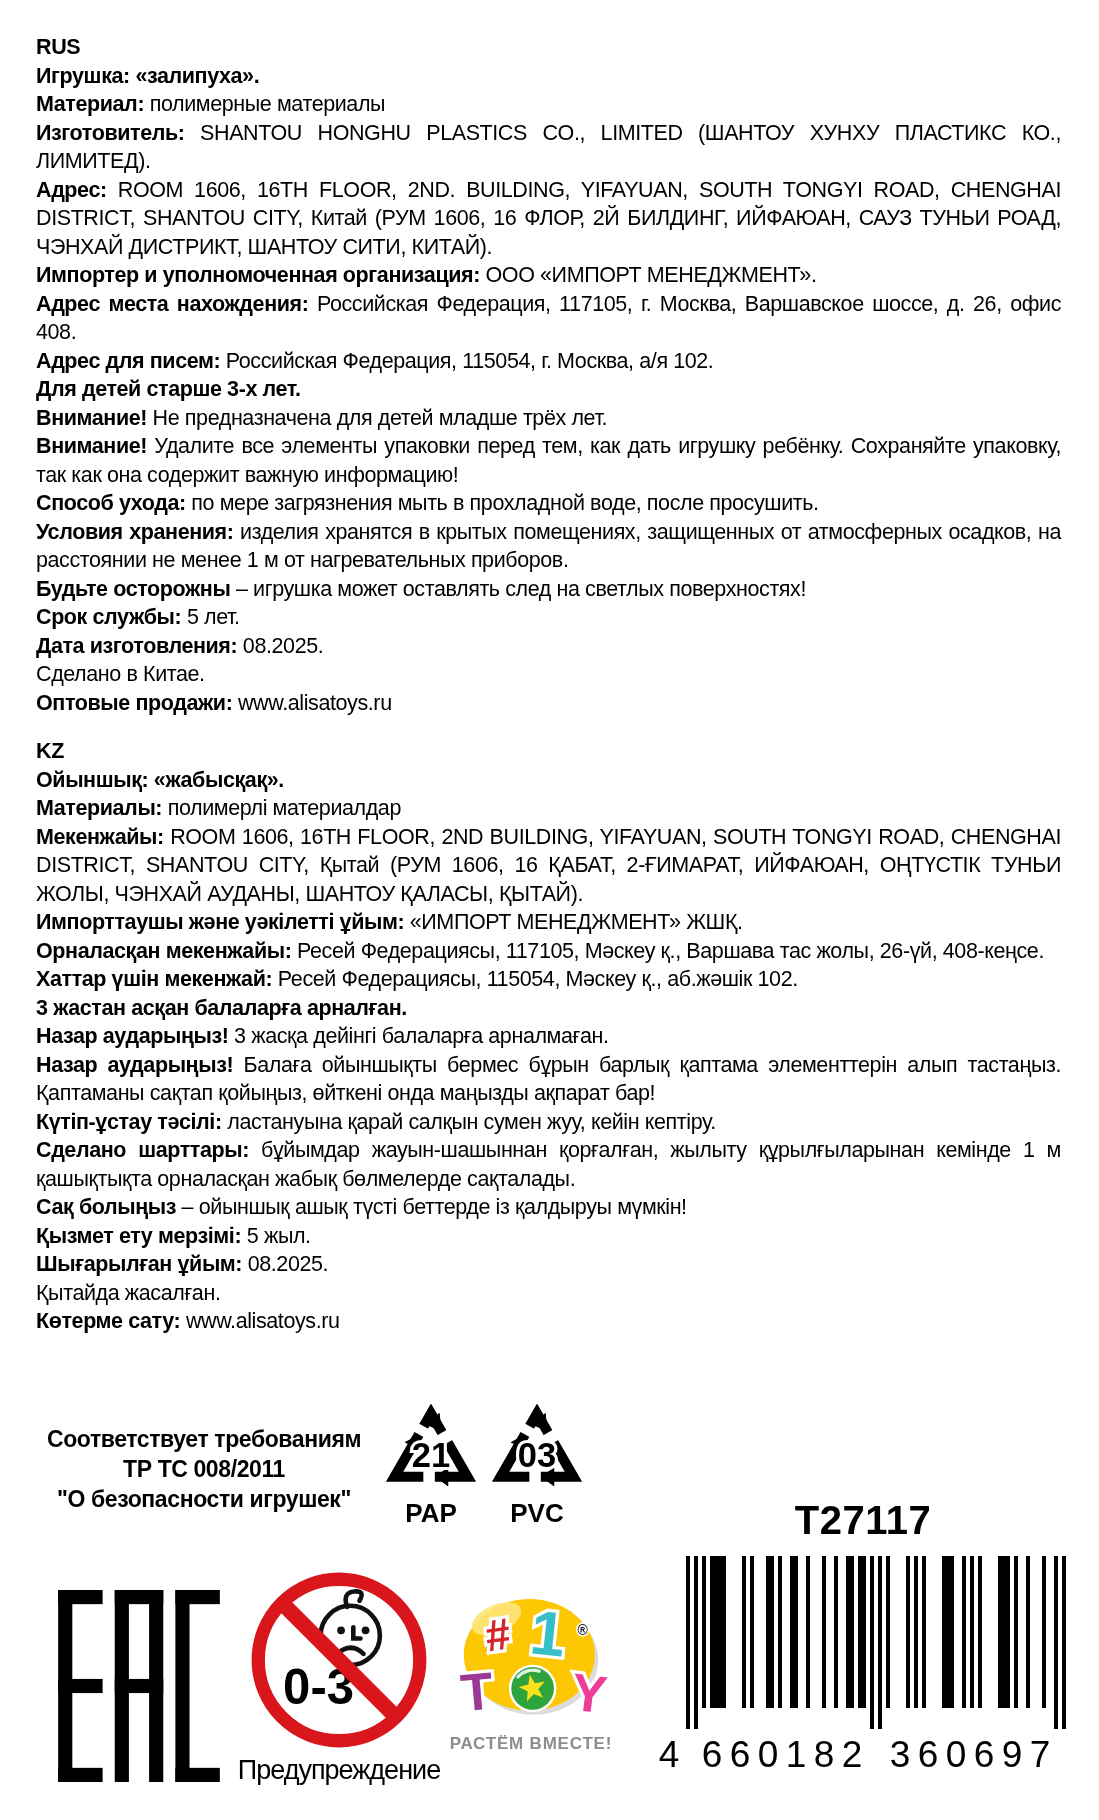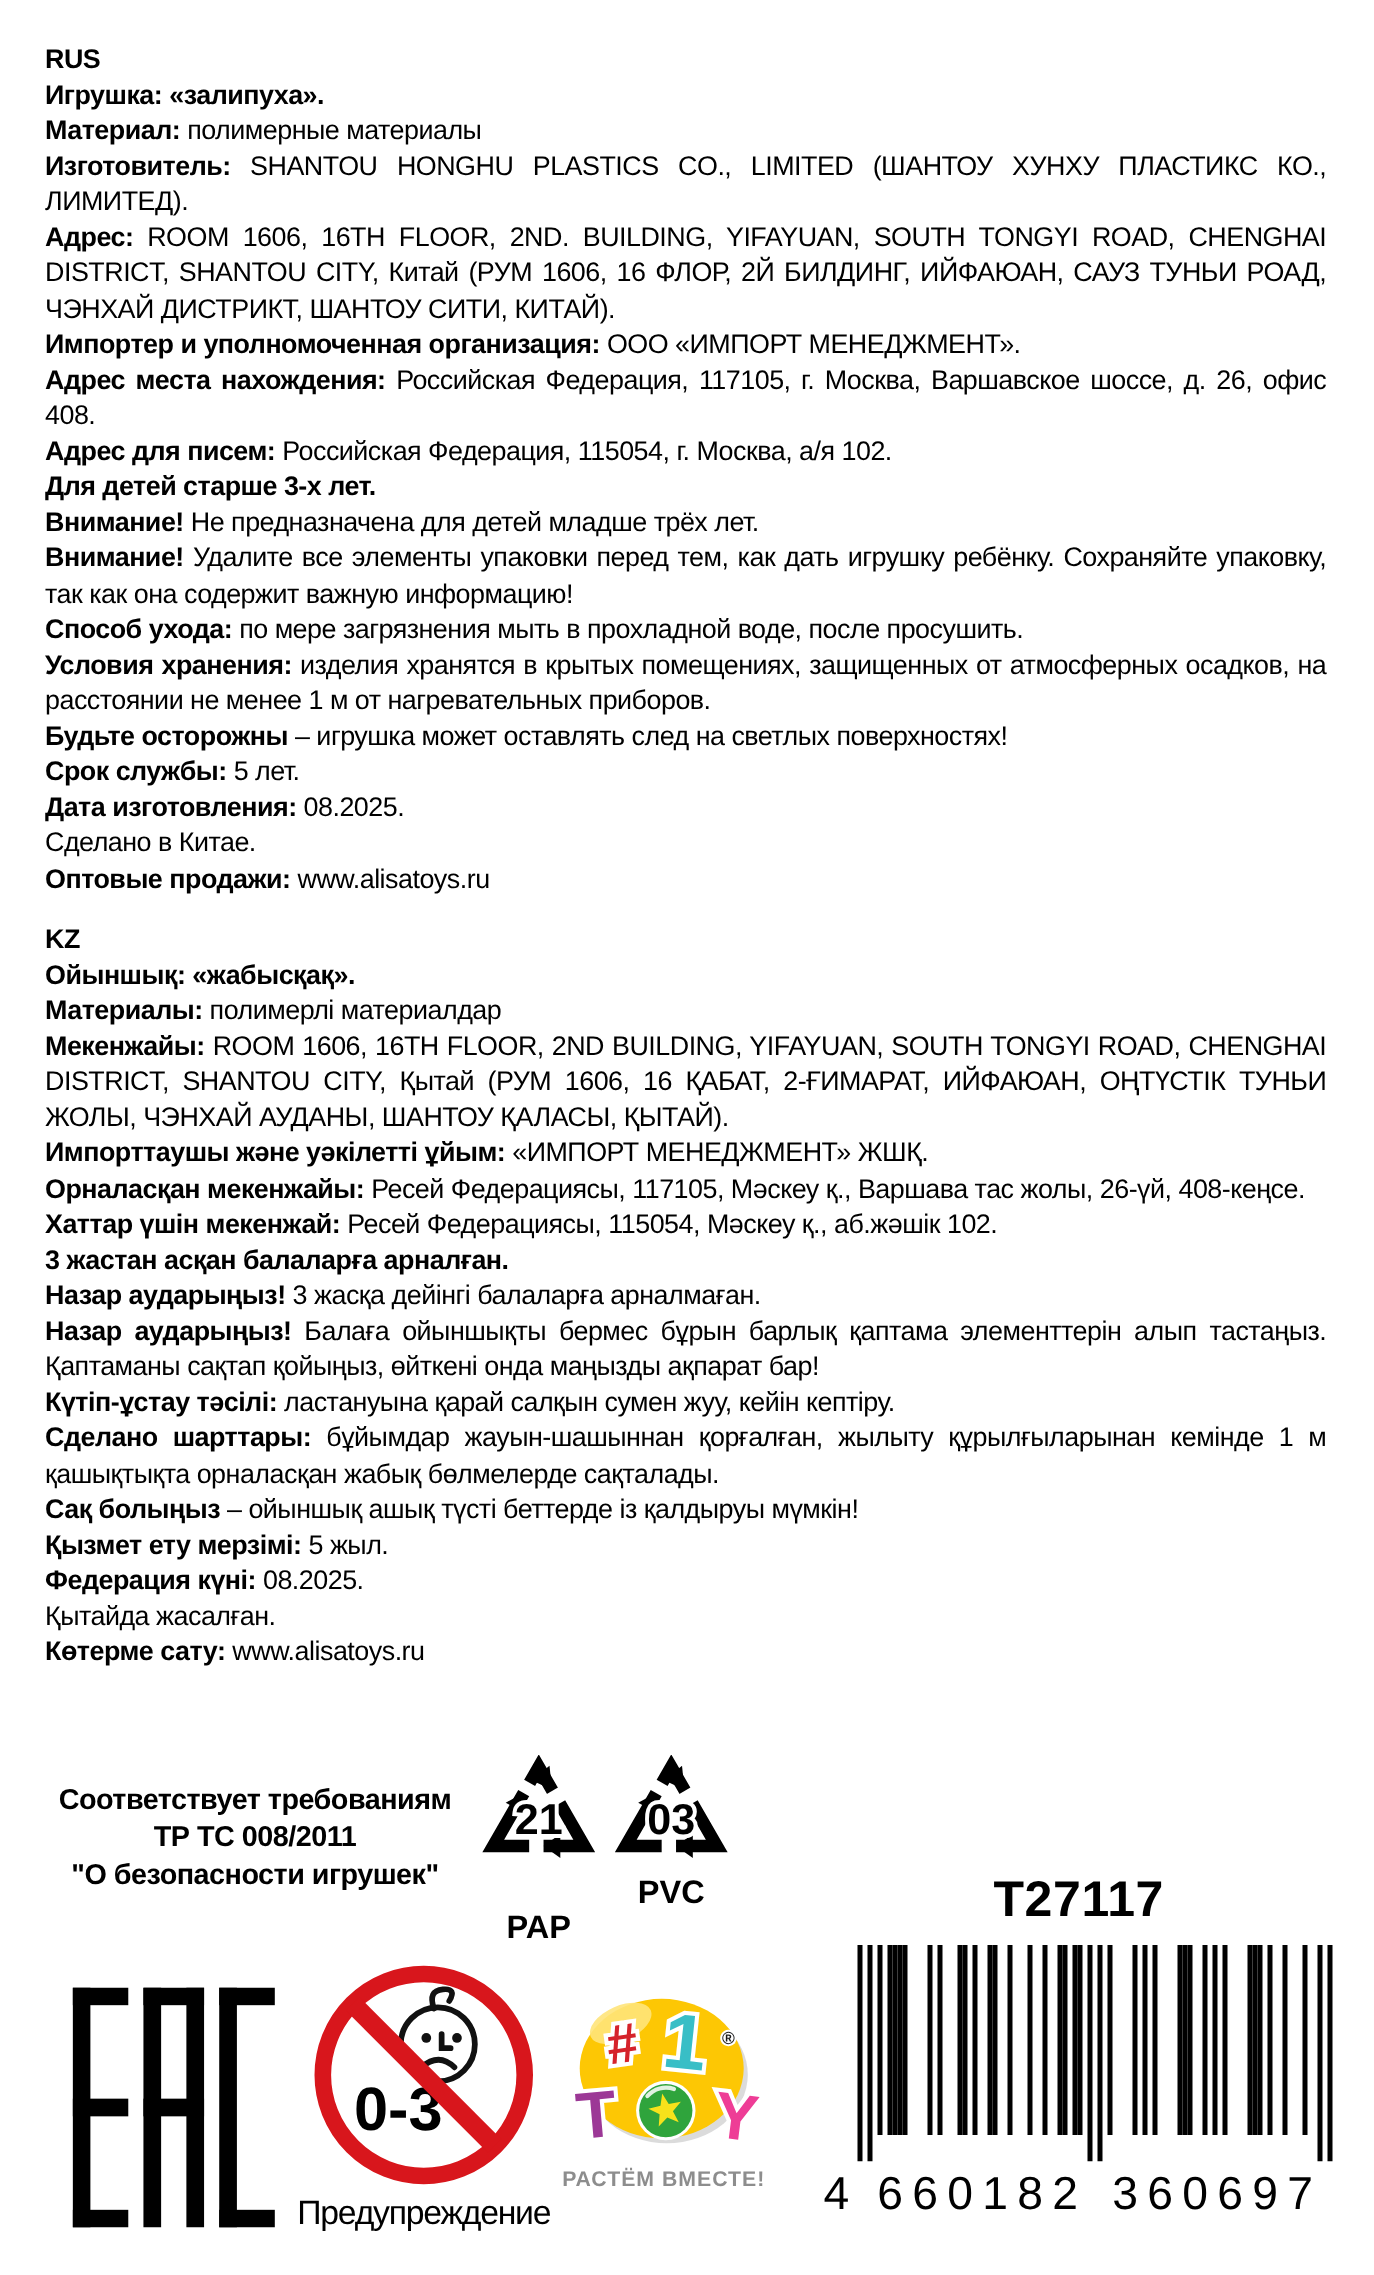--- a/index.html
+++ b/index.html
@@ -10,21 +10,21 @@
   .label-text section{display:block;}
   .label-text section + section{margin-top:20px;}
   .heading{font-weight:bold;font-size:21.5px;line-height:28.5px;letter-spacing:-0.4px;}
   p.line{margin:0;font-size:21.5px;line-height:28.5px;letter-spacing:-0.4px;
          text-align:justify;text-align-last:left;}
   p.line b{font-weight:bold;}
   
   .compliance{position:absolute;left:26px;top:1424px;width:356px;text-align:center;
               font-weight:bold;font-size:23px;line-height:30px;letter-spacing:-0.4px;}
   .recycle{position:absolute;top:1404px;width:100px;display:flex;flex-direction:column;align-items:center;}
-  .recycle.r1{left:381px;gap:28px;}
+  .recycle.r1{left:381px;}
   .recycle.r2{left:487px;}
   .recycle .mat{font-weight:bold;font-size:26px;margin-top:2px;letter-spacing:0px;}
   .article{position:absolute;left:656px;top:1498px;width:414px;text-align:center;
            font-weight:bold;font-size:40px;letter-spacing:0.5px;}
   .eac{position:absolute;left:58px;top:1590px;}
   .agewarn{position:absolute;left:241px;top:1568px;width:196px;display:flex;flex-direction:column;align-items:center;justify-content:space-between;}
   .agewarn .caption{font-size:27px;margin-top:3px;letter-spacing:-1px;white-space:nowrap;}
   .brand{position:absolute;left:446px;top:1584px;width:170px;display:flex;flex-direction:column;align-items:center;}
   .brand .slogan{font-size:17px;font-weight:bold;color:var(--slogan-gray,#8d8d8d);
                  margin-top:10px;letter-spacing:0.8px;white-space:nowrap;}
@@ -66,21 +66,21 @@
         <p class="line"><b>Импорттаушы және уәкілетті ұйым:</b> «ИМПОРТ МЕНЕДЖМЕНТ» ЖШҚ.</p>
         <p class="line"><b>Орналасқан мекенжайы:</b> Ресей Федерациясы, 117105, Мәскеу қ., Варшава тас жолы, 26-үй, 408-кеңсе.</p>
         <p class="line"><b>Хаттар үшін мекенжай:</b> Ресей Федерациясы, 115054, Мәскеу қ., аб.жәшік 102.</p>
         <p class="line"><b>3 жастан асқан балаларға арналған.</b></p>
         <p class="line"><b>Назар аударыңыз!</b> 3 жасқа дейінгі балаларға арналмаған.</p>
         <p class="line"><b>Назар аударыңыз!</b> Балаға ойыншықты бермес бұрын барлық қаптама элементтерін алып тастаңыз. Қаптаманы сақтап қойыңыз, өйткені онда маңызды ақпарат бар!</p>
         <p class="line"><b>Күтіп-ұстау тәсілі:</b> ластануына қарай салқын сумен жуу, кейін кептіру.</p>
         <p class="line"><b>Сделано шарттары:</b> бұйымдар жауын-шашыннан қорғалған, жылыту құрылғыларынан кемінде 1 м қашықтықта орналасқан жабық бөлмелерде сақталады.</p>
         <p class="line"><b>Сақ болыңыз</b> – ойыншық ашық түсті беттерде із қалдыруы мүмкін!</p>
         <p class="line"><b>Қызмет ету мерзімі:</b> 5 жыл.</p>
-        <p class="line"><b>Федерация күні:</b> 08.2025.</p>
+        <p class="line"><b>Шығарылған ұйым:</b> 08.2025.</p>
         <p class="line">Қытайда жасалған.</p>
         <p class="line"><b>Көтерме сату:</b> www.alisatoys.ru</p>
       </section>
     </div>
 
   <div class="compliance">
     <div>Соответствует требованиям</div>
     <div>ТР ТС 008/2011</div>
     <div>"О безопасности игрушек"</div>
   </div>

